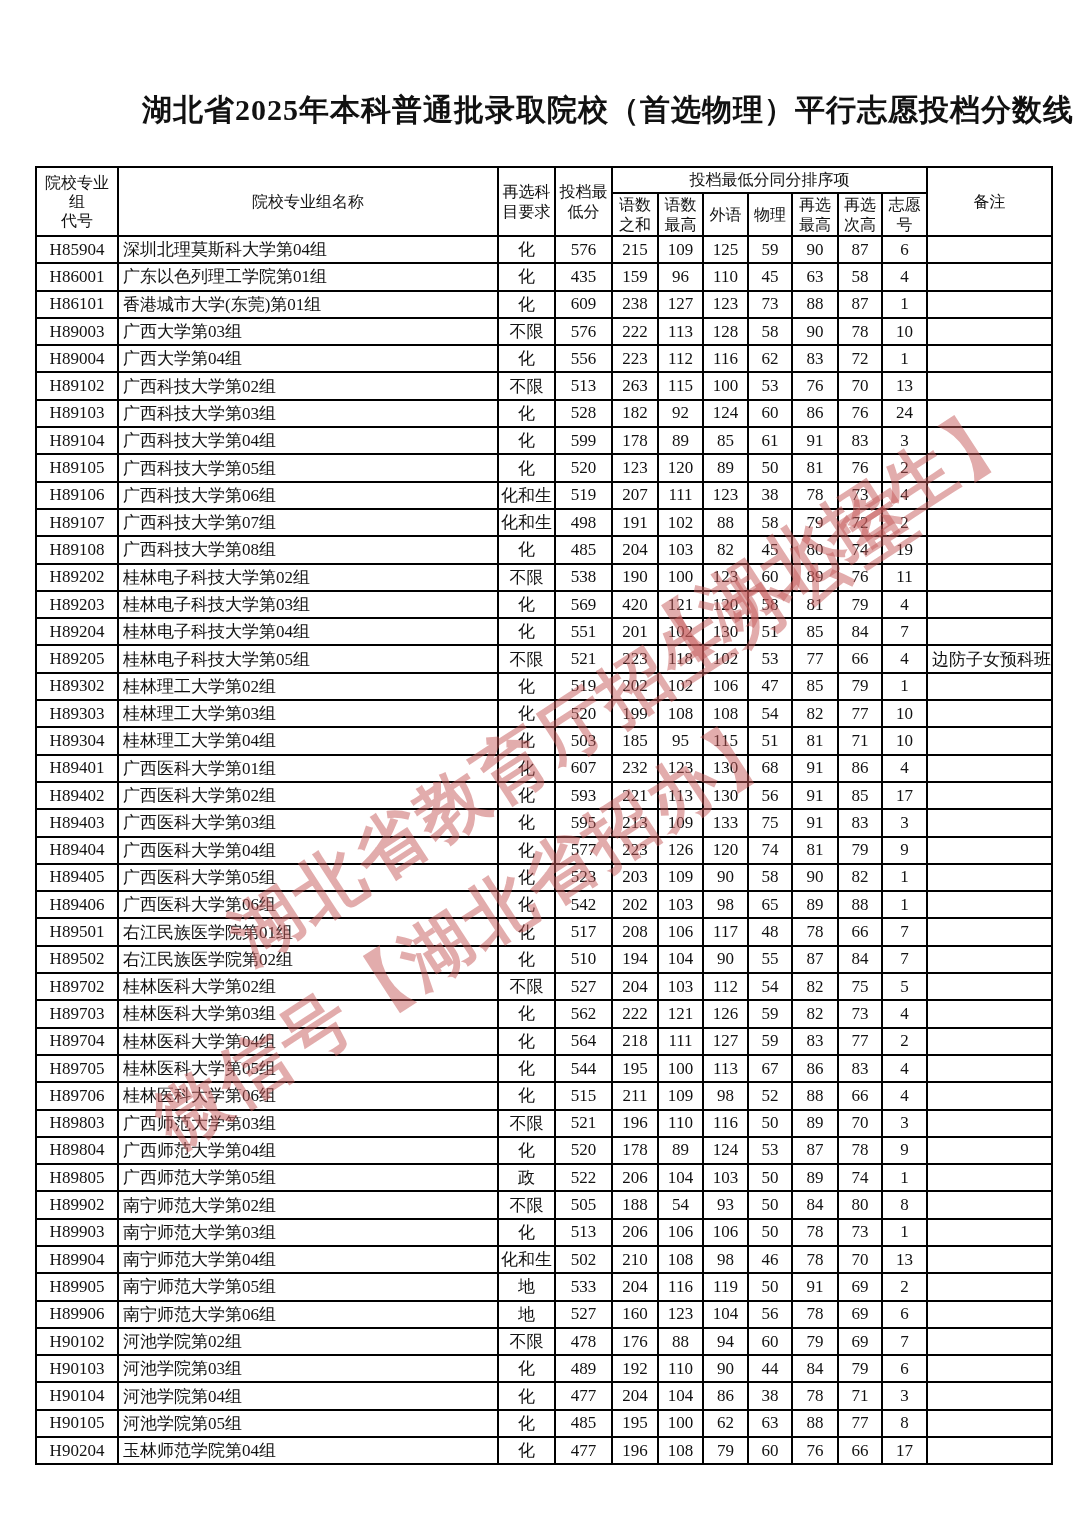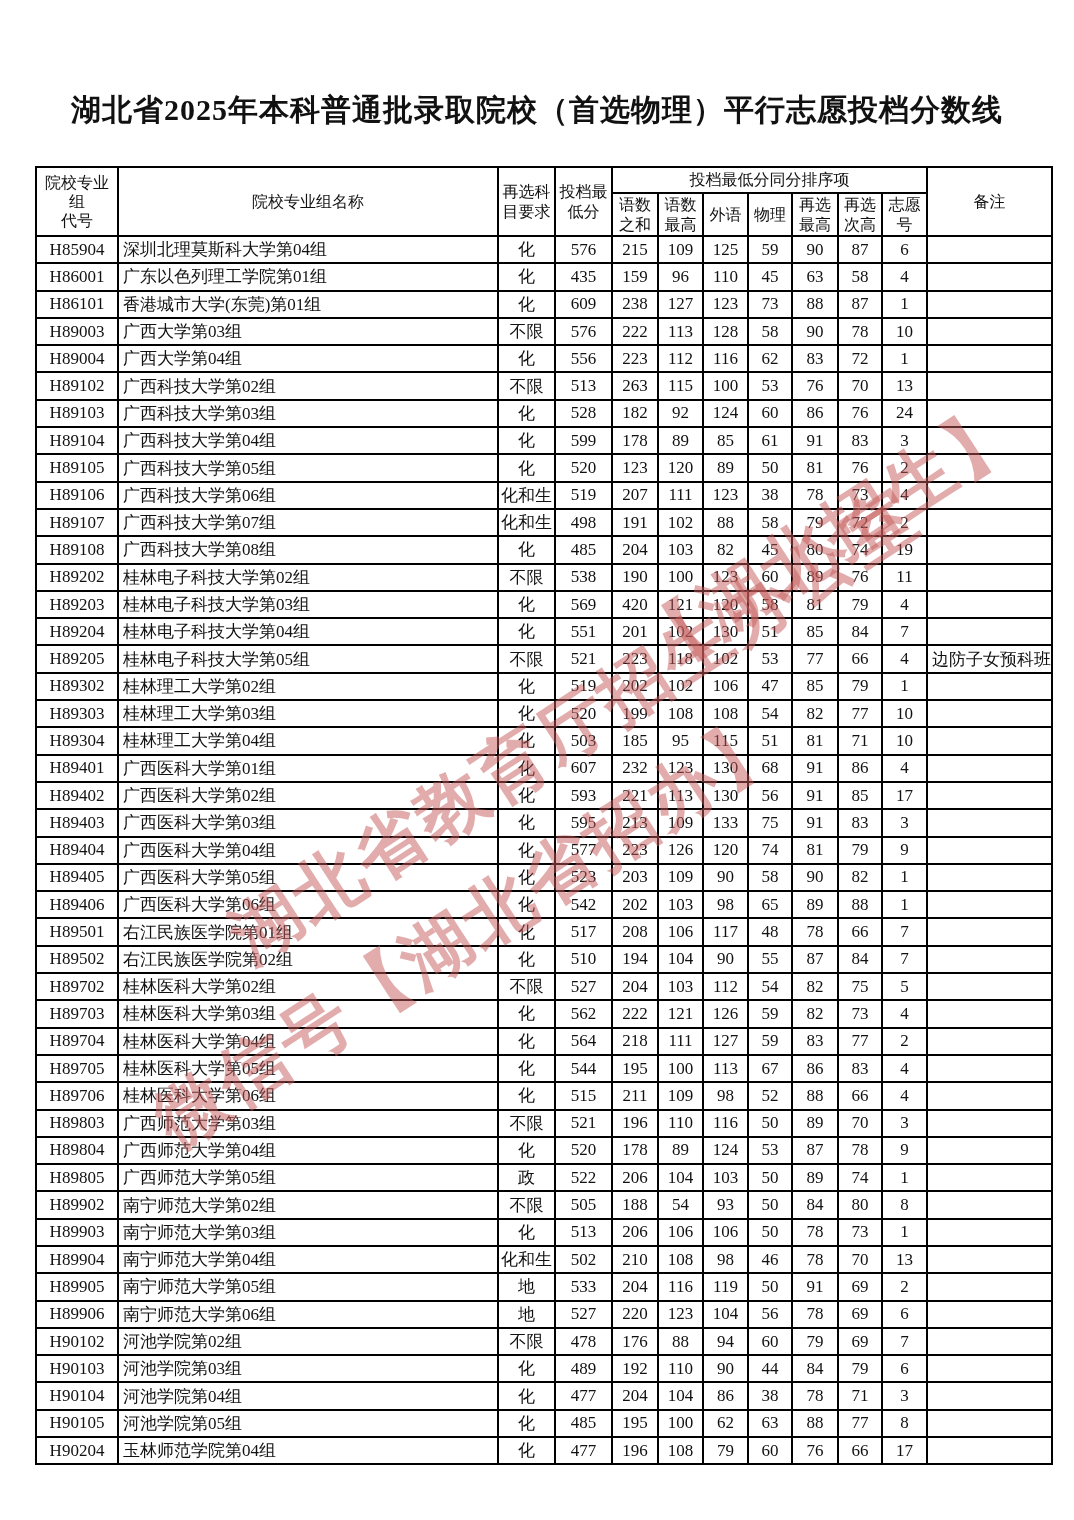--- a/index.html
+++ b/index.html
@@ -5,21 +5,21 @@
   * { margin: 0; padding: 0; box-sizing: border-box; }
   html, body { background: #ffffff; }
   body {
     width: 1074px; height: 1520px;
     position: relative; overflow: hidden;
     font-family: "Liberation Serif", "DejaVu Serif", serif;
     color: #111;
   }
   .title {
     position: absolute; top: 90px; left: 0; right: 0;
-    text-align: center; font-size: 30px; font-weight: 700;
+    text-align: right; font-size: 30px; font-weight: 700;
     letter-spacing: 1px; font-family: "Liberation Serif", "DejaVu Serif", serif;
   }
   table.score-table {
     position: absolute; left: 35px; top: 146px;
     width: 1016px; table-layout: fixed;
     border-collapse: collapse;
     margin-top: 20px;
   }
   .score-table th, .score-table td {
     border: 2px solid #000;
@@ -637,21 +637,21 @@
           <td>91</td>
           <td>69</td>
           <td>2</td>
           <td class="left"></td>
         </tr>
         <tr>
           <td>H89906</td>
           <td class="left">南宁师范大学第06组</td>
           <td>地</td>
           <td>527</td>
-          <td>220</td>
+          <td>160</td>
           <td>123</td>
           <td>104</td>
           <td>56</td>
           <td>78</td>
           <td>69</td>
           <td>6</td>
           <td class="left"></td>
         </tr>
         <tr>
           <td>H90102</td>

